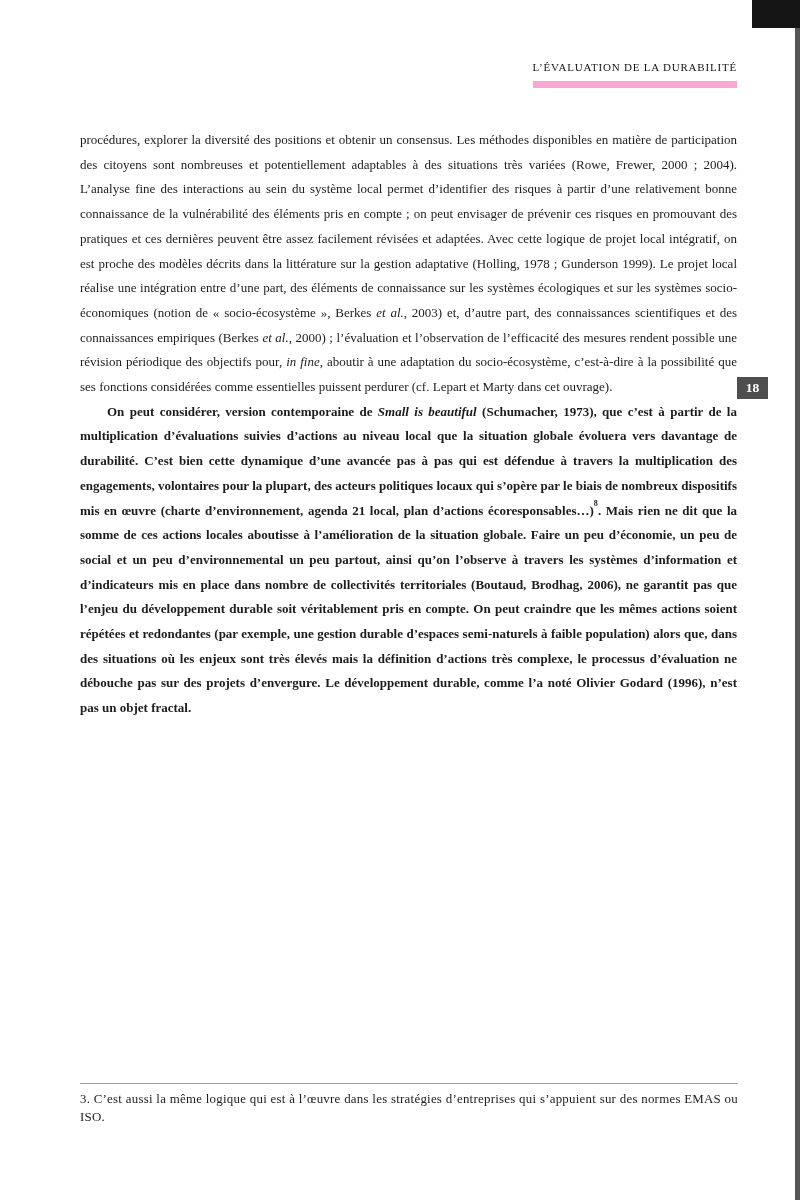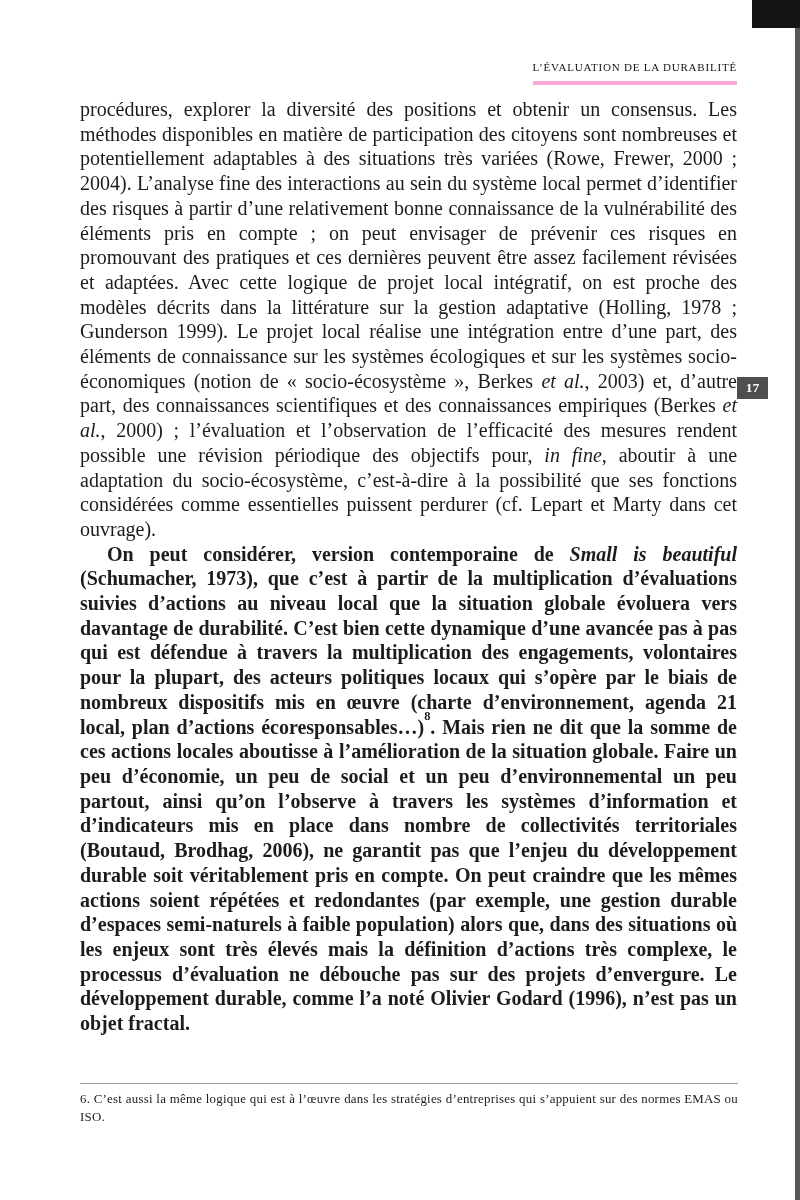--- a/index.html
+++ b/index.html
@@ -27,40 +27,40 @@
 
   .running-head {
     position: absolute; top: 57px; right: 63px;
     text-align: right;
   }
   .running-head-text {
     display: inline-block;
     font-size: 11px;
     letter-spacing: 0.8px;
     color: #141414;
-    border-bottom: 4px solid #f9a8d4;
+    border-bottom: 7px solid #f9a8d4;
     padding-bottom: 8px;
     white-space: nowrap;
   }
 
   .page-tab {
     position: absolute; top: 377px; right: 32px;
     width: 31px; height: 22px;
     background: #4e4e4e;
     color: #ffffff;
     font-size: 13.5px;
     font-weight: bold;
     text-align: center;
     line-height: 22px;
   }
 
   .body-text {
-    position: absolute; left: 80px; top: 97px;
+    position: absolute; left: 80px; top: 128px;
     width: 657px;
-    font-size: 20px;
+    font-size: 13px;
     line-height: 24.7px;
     text-align: justify;
   }
   .para { margin: 0; }
   .para.indent { text-indent: 27px; font-weight: bold; }
   .para em { font-style: italic; }
   .para sup {
     font-size: 0.62em;
     line-height: 0;
     position: relative;
@@ -90,25 +90,25 @@
 
 <div class="page">
 
   <div class="corner-block"></div>
   <div class="edge-strip"></div>
 
   <div class="running-head">
     <span class="running-head-text">L’ÉVALUATION DE LA DURABILITÉ</span>
   </div>
 
-  <div class="page-tab">17</div>
+  <div class="page-tab">18</div>
 
   <div class="body-text">
       <p class="para"><span>procédures, explorer la diversité des positions et obtenir un consensus. Les méthodes disponibles en matière de participation des citoyens sont nombreuses et potentiellement adaptables à des situations très variées (Rowe, Frewer, 2000 ; 2004). L’analyse fine des interactions au sein du système local permet d’identifier des risques à partir d’une relativement bonne connaissance de la vulnérabilité des éléments pris en compte ; on peut envisager de prévenir ces risques en promouvant des pratiques et ces dernières peuvent être assez facilement révisées et adaptées. Avec cette logique de projet local intégratif, on est proche des modèles décrits dans la littérature sur la gestion adaptative (Holling, 1978 ; Gunderson 1999). Le projet local réalise une intégration entre d’une part, des éléments de connaissance sur les systèmes écologiques et sur les systèmes socio-économiques (notion de « socio-écosystème », Berkes </span><em>et al.</em><span>, 2003) et, d’autre part, des connaissances scientifiques et des connaissances empiriques (Berkes </span><em>et al.</em><span>, 2000) ; l’évaluation et l’observation de l’efficacité des mesures rendent possible une révision périodique des objectifs pour, </span><em>in fine</em><span>, aboutir à une adaptation du socio-écosystème, c’est-à-dire à la possibilité que ses fonctions considérées comme essentielles puissent perdurer (cf. Lepart et Marty dans cet ouvrage).</span></p>
       <p class="para indent"><span>On peut considérer, version contemporaine de </span><em>Small is beautiful</em><span> (Schumacher, 1973), que c’est à partir de la multiplication d’évaluations suivies d’actions au niveau local que la situation globale évoluera vers davantage de durabilité. C’est bien cette dynamique d’une avancée pas à pas qui est défendue à travers la multiplication des engagements, volontaires pour la plupart, des acteurs politiques locaux qui s’opère par le biais de nombreux dispositifs mis en œuvre (charte d’environnement, agenda 21 local, plan d’actions écoresponsables…)</span><sup>8</sup><span>. Mais rien ne dit que la somme de ces actions locales aboutisse à l’amélioration de la situation globale. Faire un peu d’économie, un peu de social et un peu d’environnemental un peu partout, ainsi qu’on l’observe à travers les systèmes d’information et d’indicateurs mis en place dans nombre de collectivités territoriales (Boutaud, Brodhag, 2006), ne garantit pas que l’enjeu du développement durable soit véritablement pris en compte. On peut craindre que les mêmes actions soient répétées et redondantes (par exemple, une gestion durable d’espaces semi-naturels à faible population) alors que, dans des situations où les enjeux sont très élevés mais la définition d’actions très complexe, le processus d’évaluation ne débouche pas sur des projets d’envergure. Le développement durable, comme l’a noté Olivier Godard (1996), n’est pas un objet fractal.</span></p>
     </div>
 
   <div class="footnote-area">
     <div class="footnote-rule"></div>
-    <p class="footnote">6. C’est aussi la même logique qui est à l’œuvre dans les stratégies d’entreprises qui s’appuient sur des normes EMAS ou ISO.</p>
+    <p class="footnote">3. C’est aussi la même logique qui est à l’œuvre dans les stratégies d’entreprises qui s’appuient sur des normes EMAS ou ISO.</p>
   </div>
 
 </div>
 
 </body></html>

